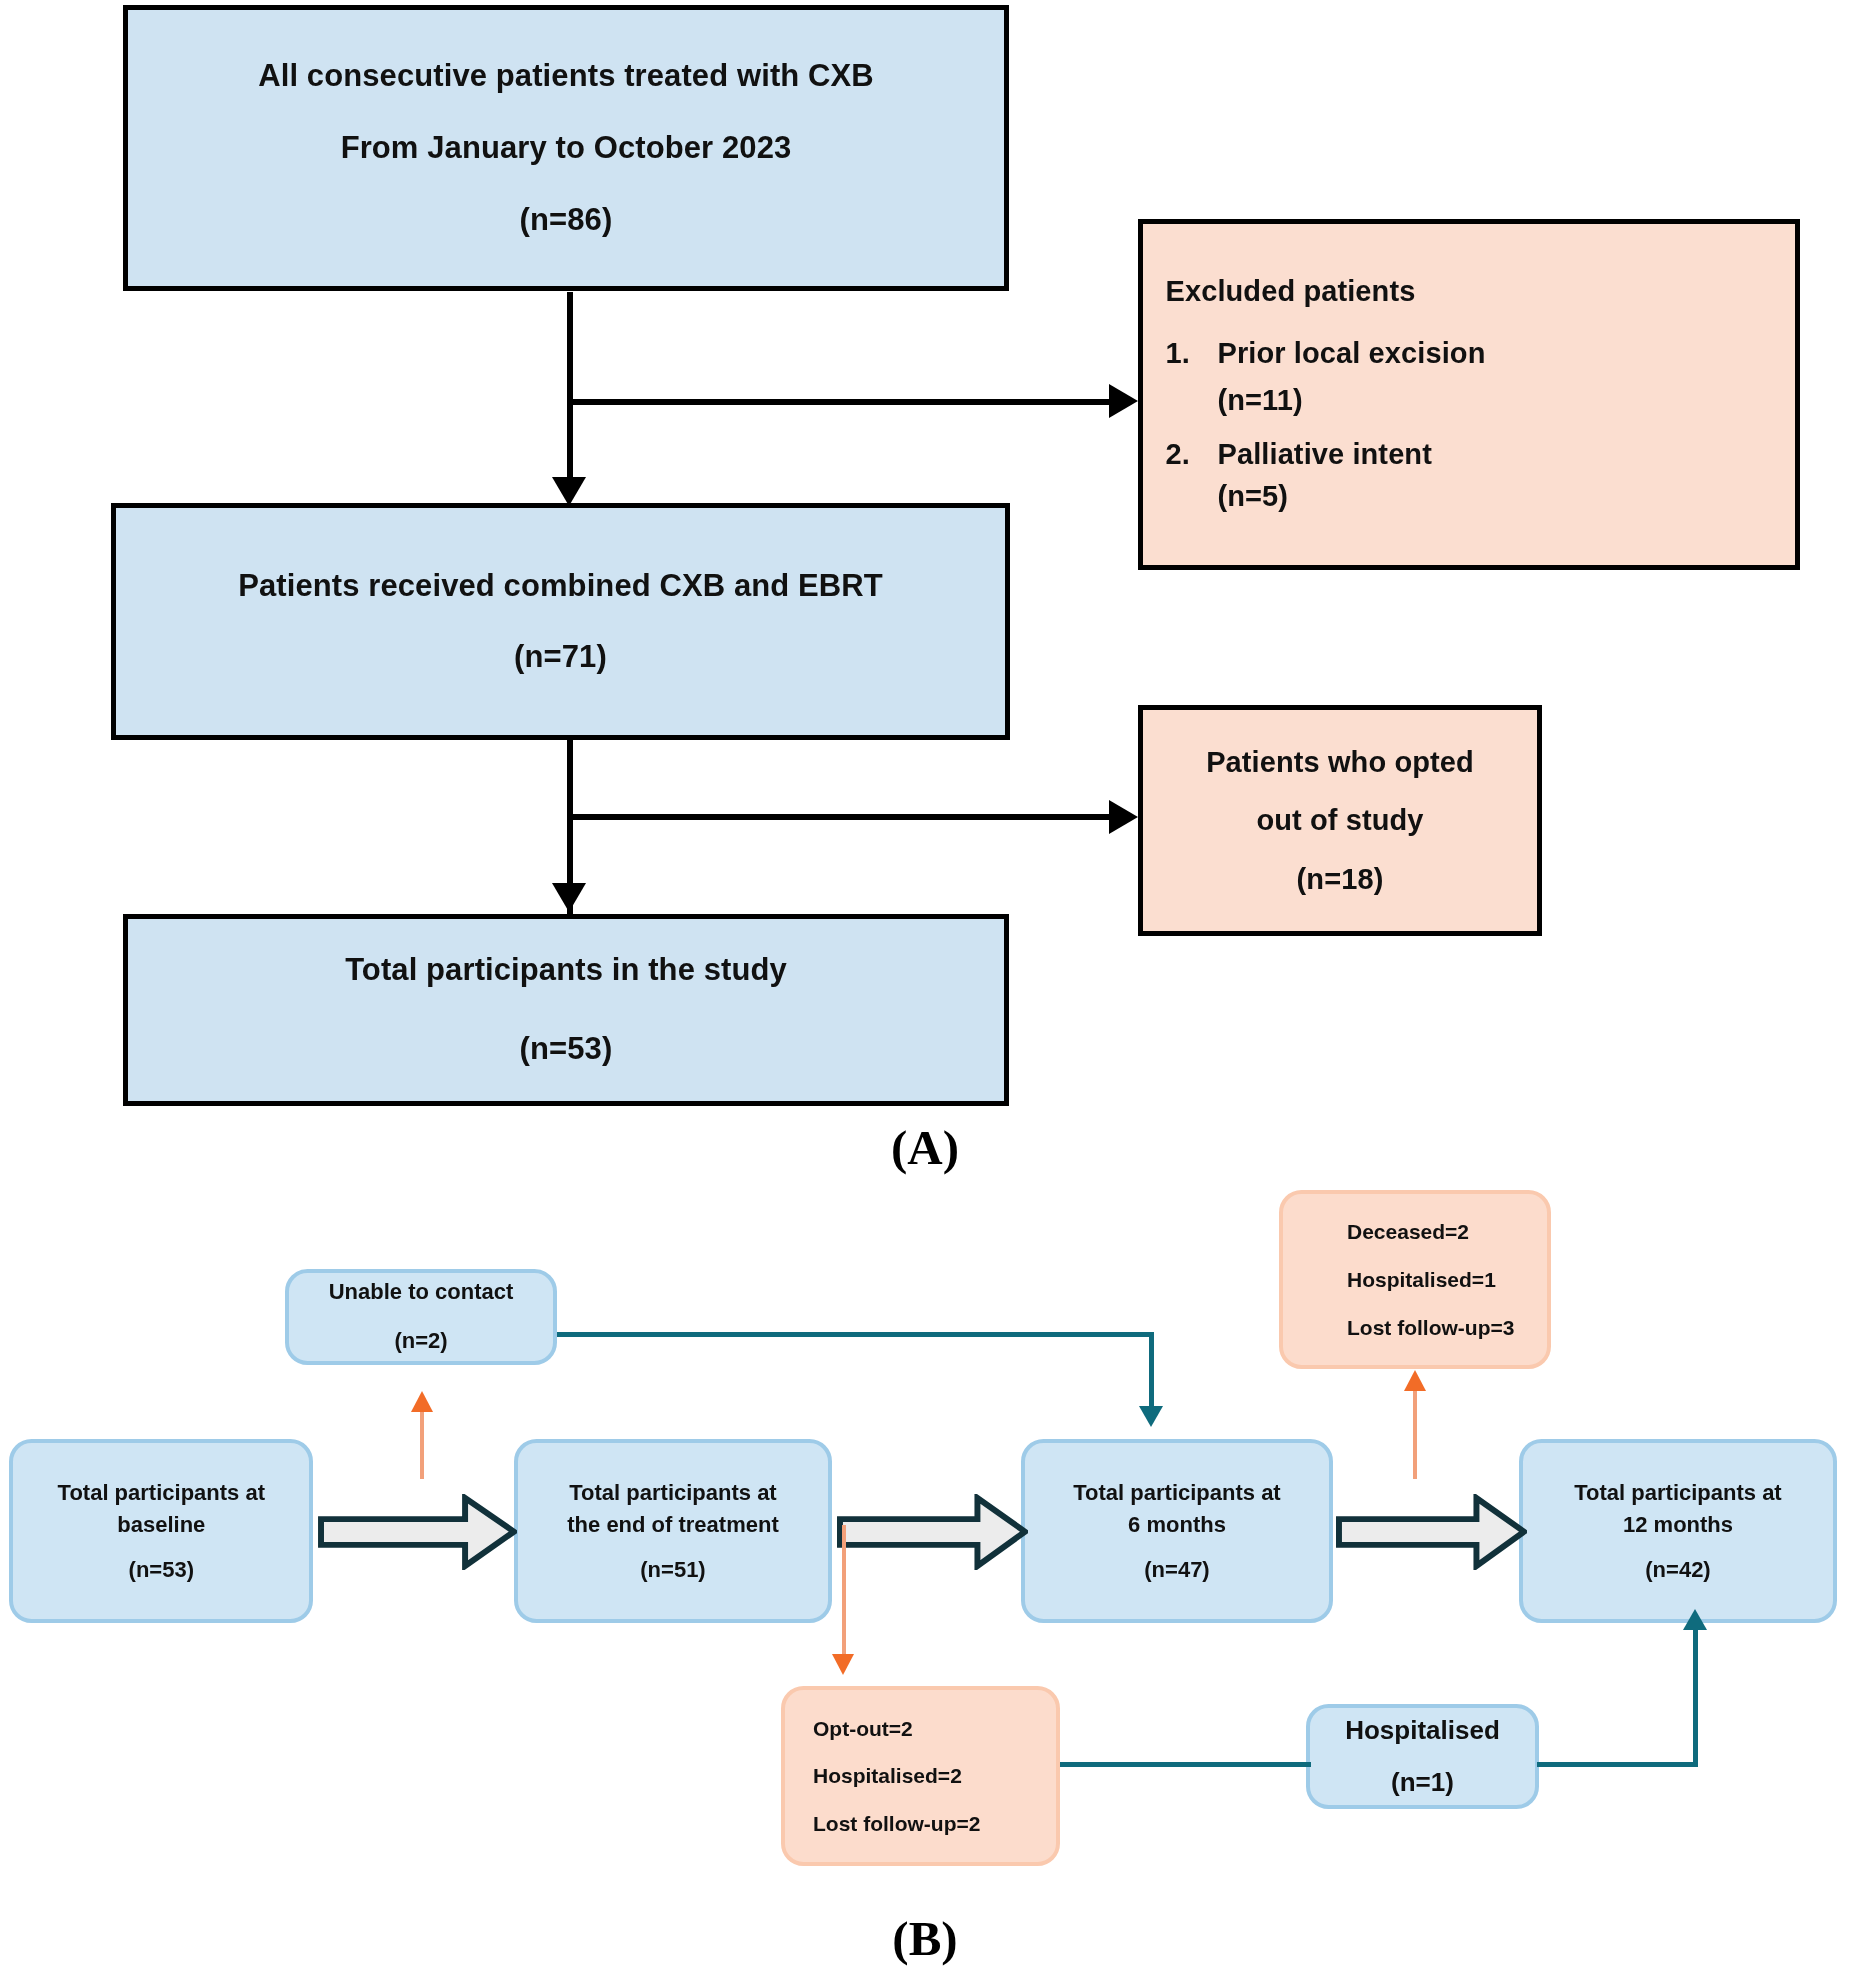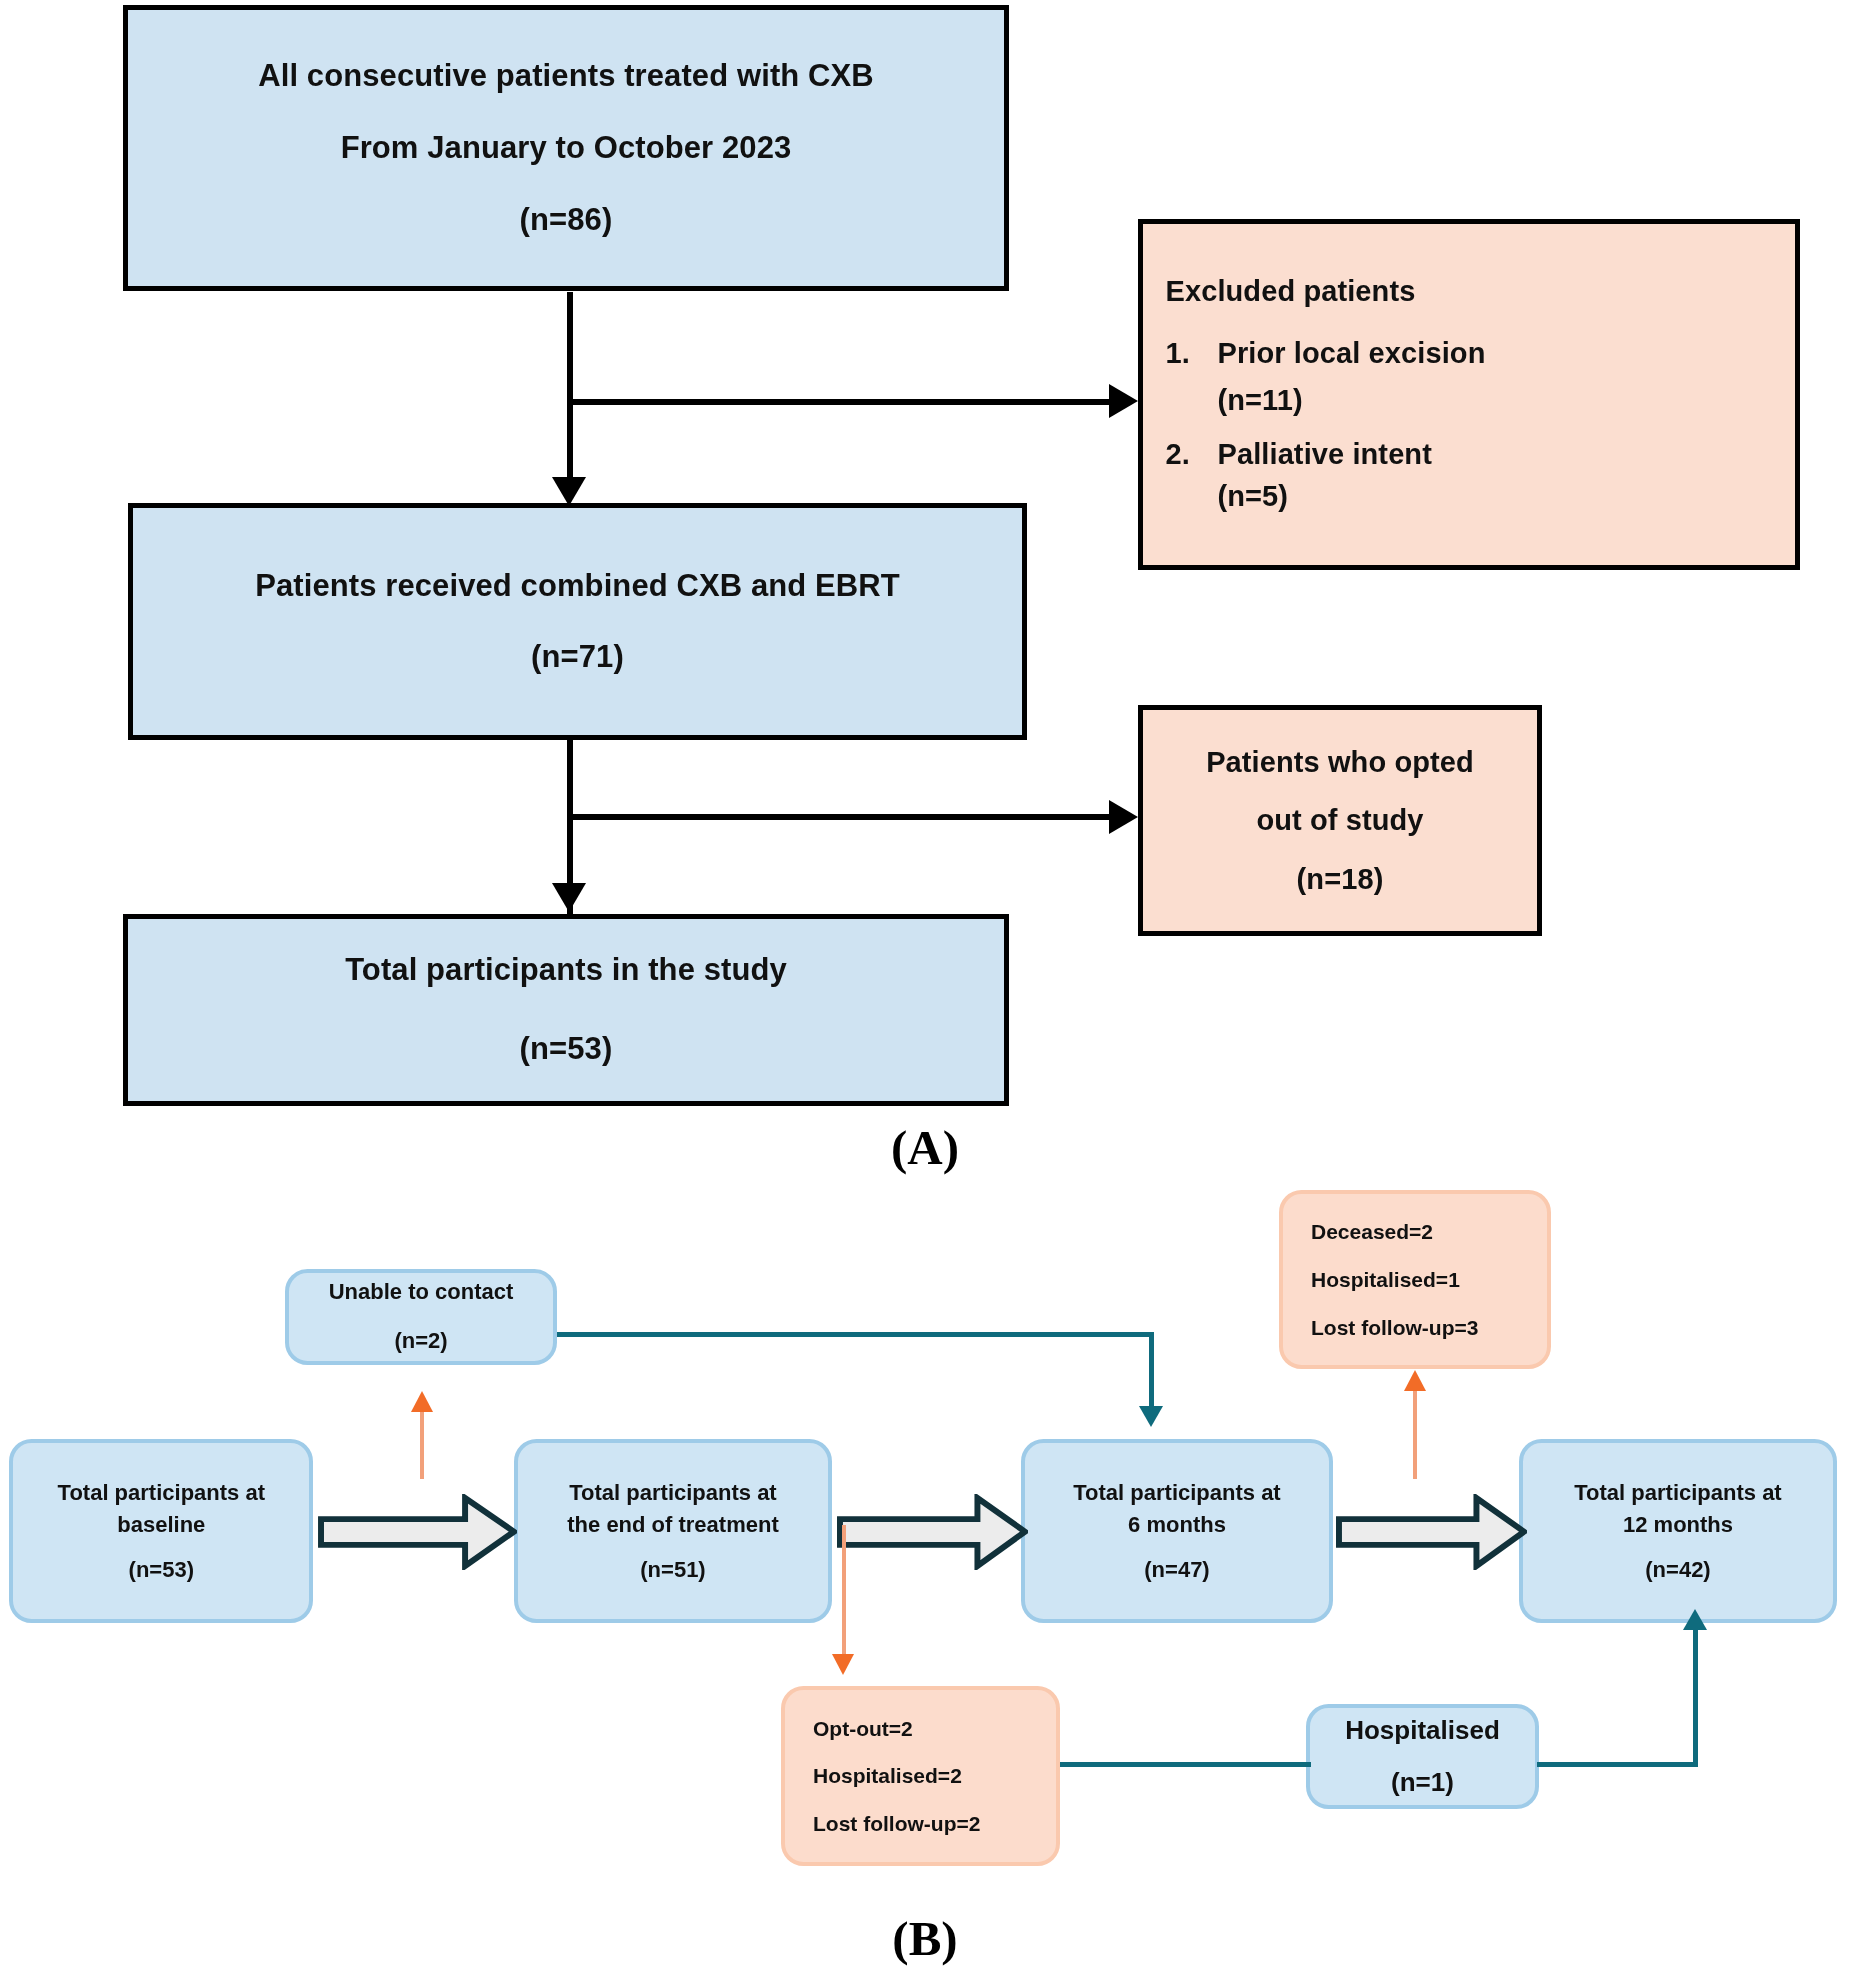--- a/index.html
+++ b/index.html
@@ -122,21 +122,21 @@
       </li>
     </ul>
   </div>
 
   <div class="line" style="left:567px;top:292px;width:6px;height:207px;"></div>
   <div class="arrowDownBlack" style="left:552px;top:477px;"></div>
 
   <div class="line" style="left:567px;top:399px;width:542px;height:6px;"></div>
   <div class="arrowRightBlack" style="left:1109px;top:384px;"></div>
 
-  <div class="boxA blue" style="left:111px;top:503px;width:899px;height:237px;font-size:31px;line-height:1.25;padding:16px 26.5px;gap:32px;margin-left:17px;">
+  <div class="boxA blue" style="left:111px;top:503px;width:899px;height:237px;font-size:31px;line-height:1.25;padding:16px 26.5px;gap:32px;">
     <span class="ln">Patients received combined CXB and EBRT</span>
     <span class="ln">(n=71)</span>
   </div>
 
   <div class="boxA pink" style="left:1138px;top:705px;width:404px;height:231px;font-size:29px;line-height:1.25;padding:13.3px 20px;gap:22.5px;">
     <span class="ln">Patients who opted</span>
     <span class="ln">out of study</span>
     <span class="ln">(n=18)</span>
   </div>
 
@@ -151,21 +151,21 @@
     <span class="ln">(n=53)</span>
   </div>
 
   <div class="panel-label" style="left:862px;top:1119px;width:126px;font-size:49px;">(A)</div>
 
   <div class="boxB blue" style="left:285px;top:1269px;width:272px;height:96px;font-size:22px;line-height:1.2;gap:22.5px;">
     <span class="ln">Unable to contact</span>
     <span class="ln">(n=2)</span>
   </div>
 
-  <div class="boxB pink leftal" style="left:1279px;top:1190px;width:272px;height:179px;font-size:21px;line-height:1.2;gap:22.5px;">
+  <div class="boxB pink leftal" style="left:1279px;top:1190px;width:272px;height:179px;font-size:21px;line-height:1.2;gap:22.5px;padding-left:36px;">
     <span class="ln">Deceased=2</span>
     <span class="ln">Hospitalised=1</span>
     <span class="ln">Lost follow-up=3</span>
   </div>
 
   <div class="lineT" style="left:557px;top:1332px;width:597px;height:4.6px;"></div>
   <div class="lineT" style="left:1149px;top:1332px;width:4.6px;height:84px;"></div>
   <div class="arrowDownTeal" style="left:1139px;top:1406px;"></div>
 
   <div class="lineO" style="left:420px;top:1399px;width:4px;height:80px;"></div>

